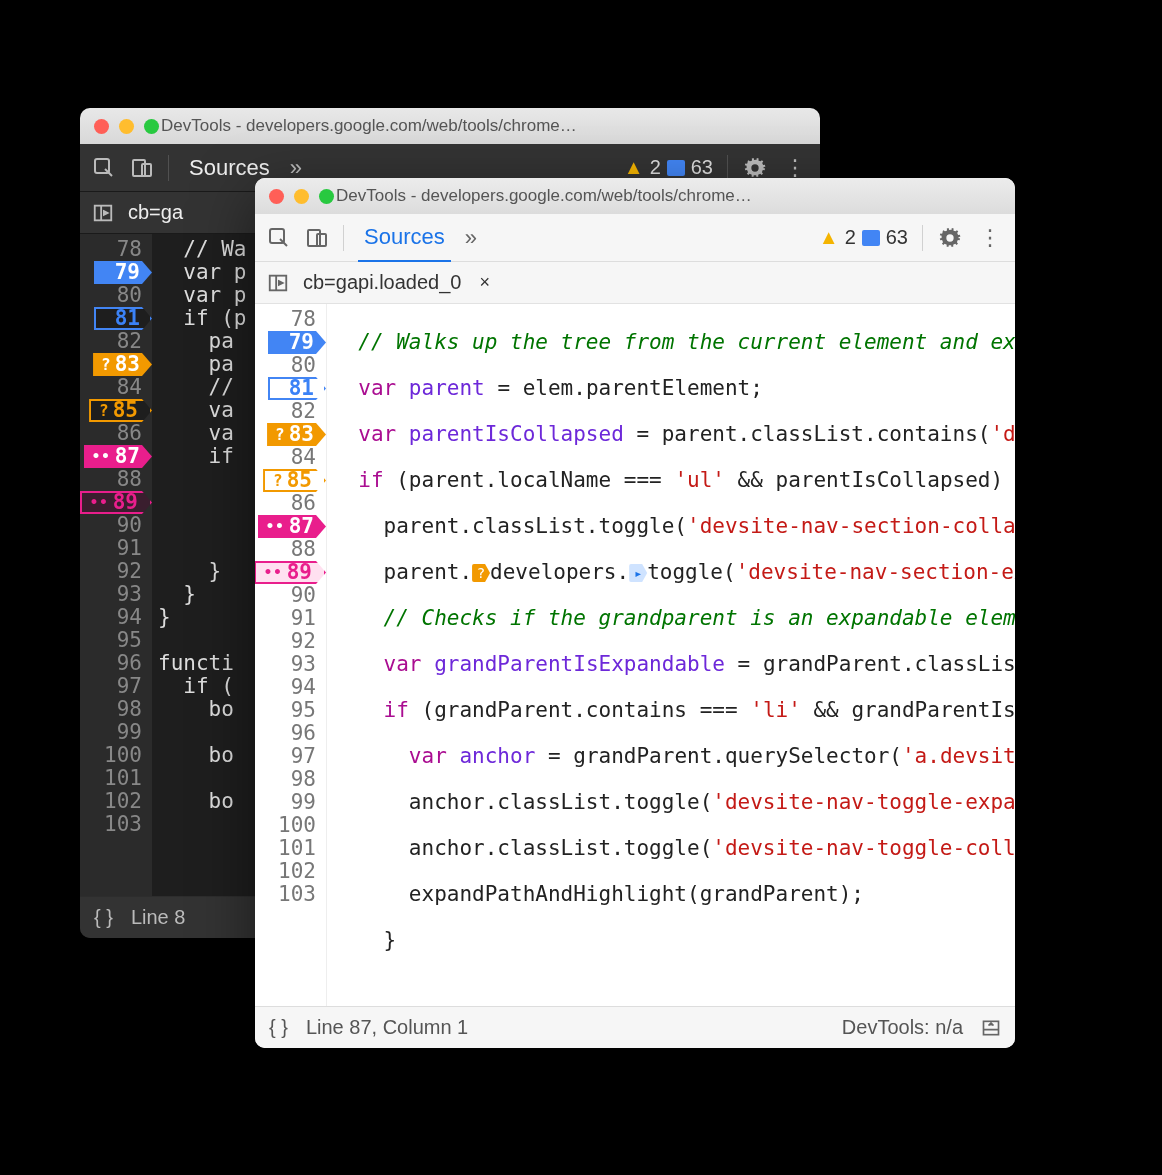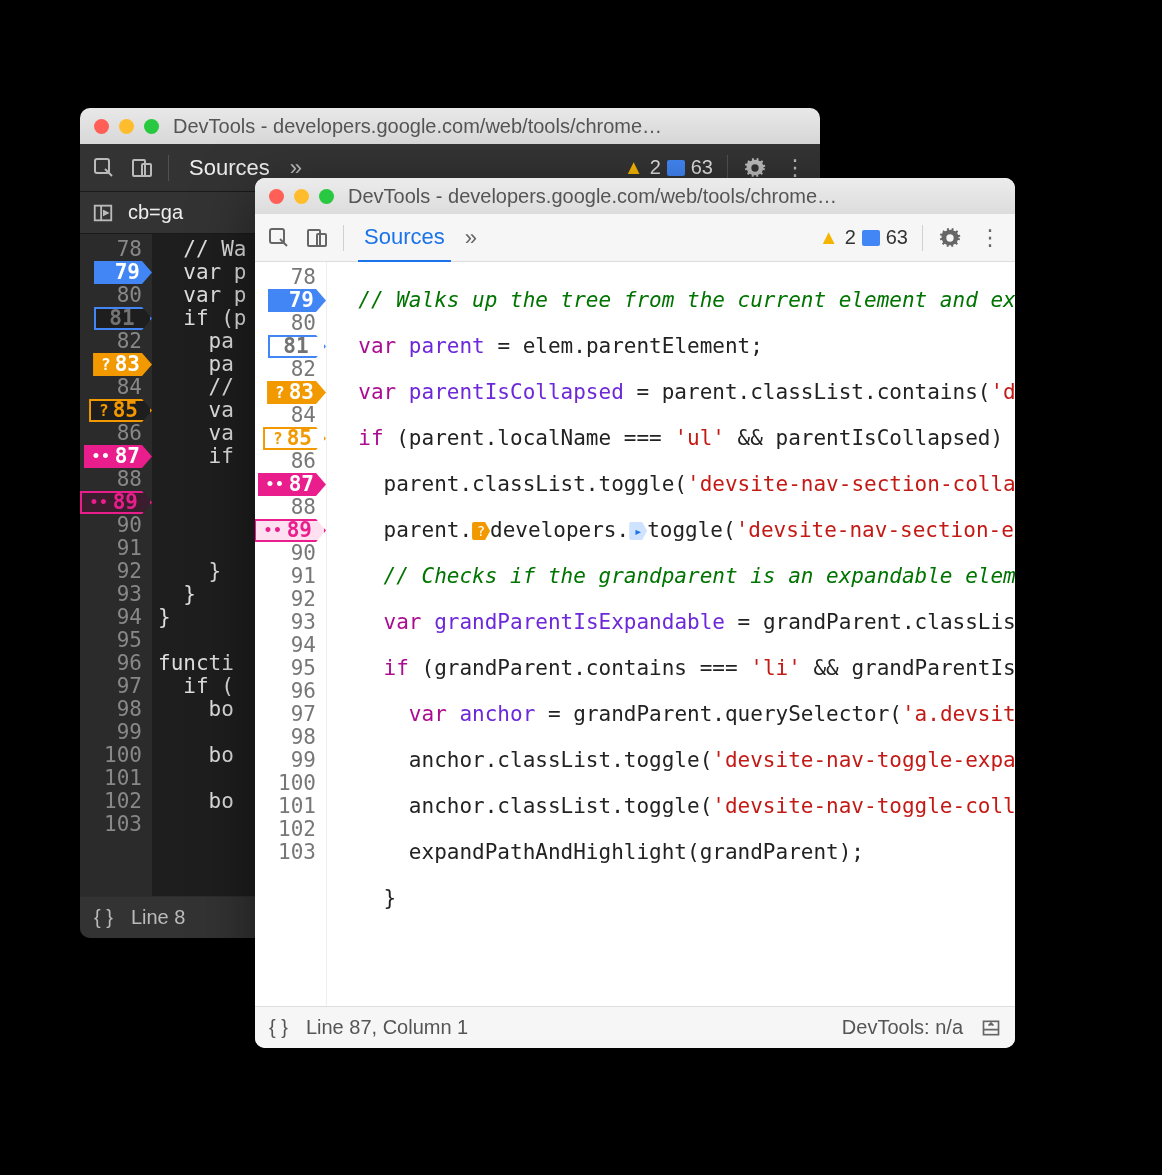--- a/index.html
+++ b/index.html
@@ -1,18 +1,18 @@
 <!DOCTYPE html>
 <html><head>
 <meta charset="utf-8">
 <style>
   * { box-sizing: border-box; margin: 0; padding: 0; }
   body { background: #000; font-family: -apple-system, "Helvetica Neue", Arial, sans-serif; width: 1162px; height: 1175px; position: relative; overflow: hidden; }
   .window { position: absolute; border-radius: 10px; box-shadow: 0 20px 60px rgba(0,0,0,0.5); overflow: hidden; display: flex; flex-direction: column; }
-  .titlebar { height: 36px; display: flex; align-items: center; padding: 0 14px; gap: 14px; font-size: 20px; }
+  .titlebar { height: 36px; display: flex; align-items: center; padding: 0 14px; gap: 2px; font-size: 17px; }
   .traffic { display: flex; gap: 10px; }
   .dot { width: 15px; height: 15px; border-radius: 50%; }
   .dot.red { background:#ff5f57; } .dot.yellow { background:#ffbd2e; } .dot.green { background:#28c940; }
   .title-text { flex: 1; white-space: nowrap; overflow: hidden; text-overflow: ellipsis; color:#555; }
   .toolbar { height: 48px; display: flex; align-items: center; padding: 0 12px; gap: 14px; border-bottom: 1px solid rgba(0,0,0,0.1); }
   .tab { font-size: 22px; padding: 10px 6px; }
   .light .tab.active { border-bottom: 3px solid #1a73e8; color:#1a73e8; margin-bottom:-1px;}
   .spacer { flex: 1; }
   .counts { display:flex; align-items:center; gap:6px; font-size:20px; }
   .icon { display:inline-flex; align-items:center; justify-content:center; }
@@ -41,21 +41,21 @@
   .light .code { background:#fff; color:#222;}
   .light .statusbar { background:#f6f6f6; color:#555;}
   
   .kw { color:#c80ea8; } .light .kw{color:#aa0d91;}
   .var { color:#3b7cde;} .light .var{color:#6d28d9;}
   .str { color:#c43e3e;} .light .str{color:#c41a16;}
   .cmt { color:#4a8a4a; font-style:italic;} .light .cmt{color:#007400; font-style:italic;}
   
   .bp { position:absolute; right:0; top:0; height:23px; display:flex; align-items:center; padding:0 12px 0 8px; font-weight:bold; color:#fff; clip-path: polygon(0 0, calc(100% - 10px) 0, 100% 50%, calc(100% - 10px) 100%, 0 100%); min-width:58px; justify-content:flex-end;}
   .bp.blue-solid{background:#4285f4;} 
-  .bp.blue-outline{background:#fff; color:#737373; border:2px solid #4285f4; padding-right:10px;justify-content:center;}
+  .bp.blue-outline{background:#fff; color:#3b82f6; border:2px solid #4285f4; padding-right:10px;}
   .dark .bp.blue-outline{background:#1e1e1e;}
   .bp.orange-solid{background:#f29900;} 
   .bp.orange-outline{background:#fff;color:#f29900;border:2px solid #f29900;}
   .dark .bp.orange-outline{background:#1e1e1e;}
   .bp.pink-solid{background:#e91e8c;} 
   .bp.pink-outline{background:#ffe0f0;color:#e91e8c;border:2px solid #e91e8c;}
   .dark .bp.pink-outline{background:#3a1e2e;}
   .bp .q{font-size:16px;margin-right:4px;}
   .bp .dots{font-size:14px;letter-spacing:1px;margin-right:4px;}
   .inline-badge{display:inline-block;width:18px;height:18px;line-height:18px;text-align:center;border-radius:2px;color:#fff;font-size:14px;vertical-align:middle;clip-path:polygon(0 0,calc(100% - 5px) 0,100% 50%,calc(100% - 5px) 100%,0 100%);}
@@ -212,20 +212,30 @@
       <span style="display:inline-block;width:18px;height:16px;background:#4285f4;border-radius:2px;"></span>
       <span>63</span>
     </div>
     <div class="vsep"></div>
     <span class="gear">
         <svg width="22" height="22" viewBox="0 0 24 24" fill="#666">
           <path d="M12 8a4 4 0 100 8 4 4 0 000-8zm9 4l2 .5-.5 2-2-.3a9 9 0 01-1 2.3l1.2 1.6-1.4 1.4-1.6-1.2a9 9 0 01-2.3 1l.3 2-2 .5-.5-2a9 9 0 01-2.5 0l-.5 2-2-.5.3-2a9 9 0 01-2.3-1l-1.6 1.2-1.4-1.4 1.2-1.6a9 9 0 01-1-2.3l-2 .3-.5-2 2-.5a9 9 0 010-2.5l-2-.5.5-2 2 .3a9 9 0 011-2.3L3.5 4.9l1.4-1.4 1.6 1.2a9 9 0 012.3-1l-.3-2 2-.5.5 2a9 9 0 012.5 0l.5-2 2 .5-.3 2a9 9 0 012.3 1l1.6-1.2 1.4 1.4-1.2 1.6a9 9 0 011 2.3l2-.3.5 2-2 .5a9 9 0 010 2.5z"></path>
         </svg>
       </span>
     <span class="kebab" style="color:#666;font-size:22px;">⋮</span>
+  </div>
+  <div class="filebar">
+    <span class="icon">
+        <svg width="22" height="22" viewBox="0 0 24 24" fill="none" stroke="#666" stroke-width="2">
+          <rect x="3" y="4" width="18" height="16"></rect>
+          <path d="M10 4v16M13 10l4 2-4 2z" fill="#666"></path>
+        </svg>
+      </span>
+    <span>cb=gapi.loaded_0</span>
+    <span class="close-x">×</span>
   </div>
   <div class="editor">
     <div class="gutter" id="light-gutter">
         <div class="gline">78</div>
         <div class="gline">
           <div class="bp blue-solid">
             <span>79</span>
           </div>
         </div>
         <div class="gline">80</div>

